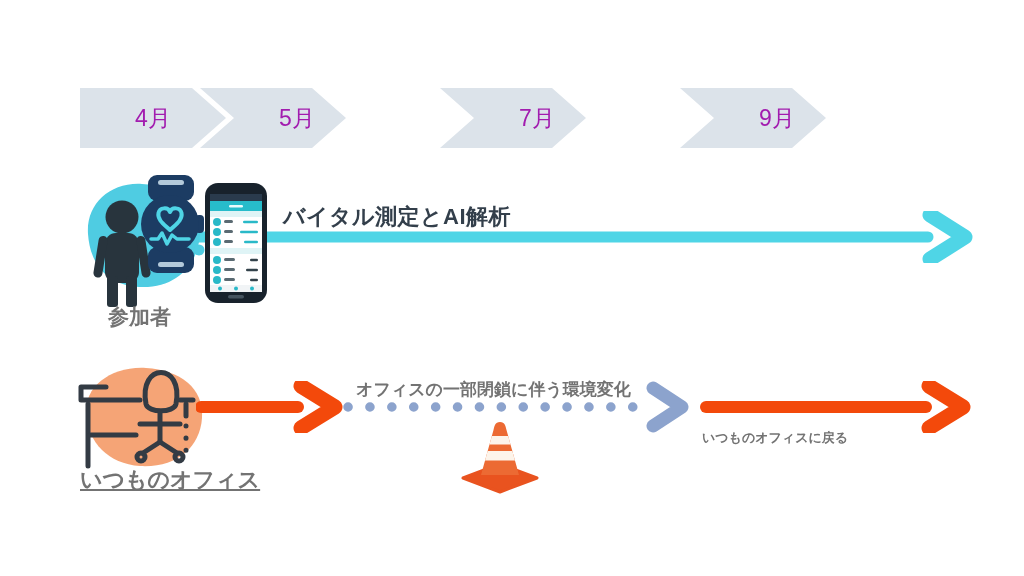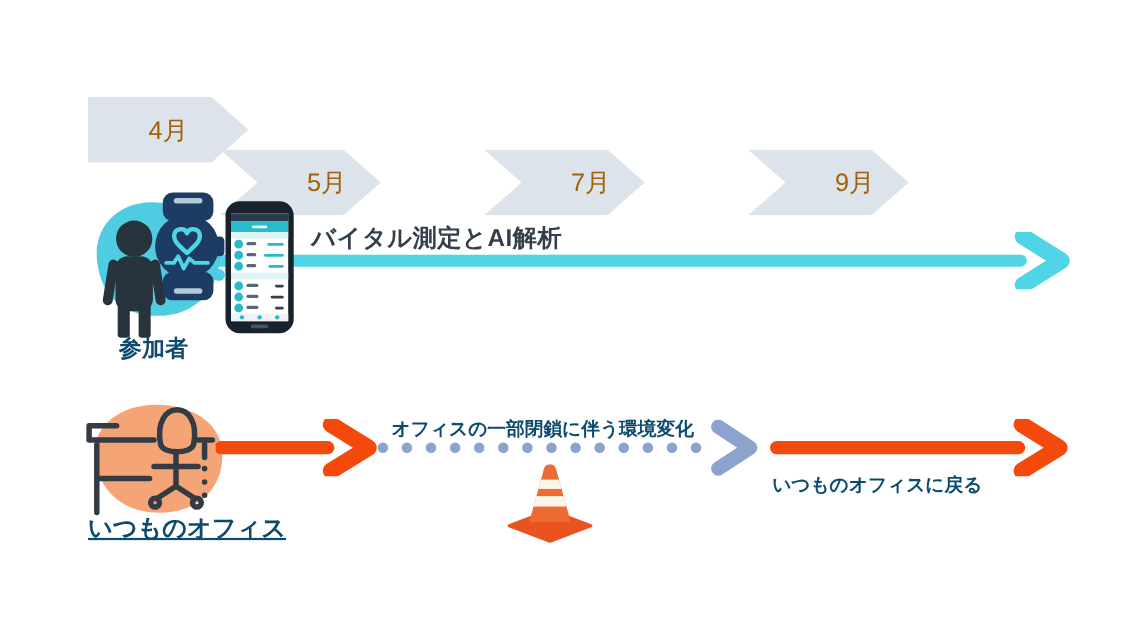--- a/index.html
+++ b/index.html
@@ -3,36 +3,36 @@
 <meta charset="utf-8">
 <style>
   html,body{margin:0;padding:0;background:#ffffff;}
   .stage{
     position:relative;width:1024px;height:576px;background:#ffffff;overflow:hidden;
     font-family:"Liberation Sans","DejaVu Sans",sans-serif;
   }
   
   .chevron{
     position:absolute;top:88px;height:60px;width:146px;
-    background:#dce3ea;color:#a16207;font-size:23px;line-height:60px;
+    background:#dce3ea;color:#a21caf;font-size:23px;line-height:60px;
     text-align:center;white-space:nowrap;
   }
   .chevron-first{clip-path:polygon(0 0,112px 0,146px 50%,112px 100%,0 100%);}
   .chevron-mid{
     clip-path:polygon(0 0,112px 0,146px 50%,112px 100%,0 100%,34px 50%);
-    padding-left:48px;width:98px;margin-top:48px;
+    padding-left:48px;width:98px;
   }
   
   .abs{position:absolute;}
-  .label{position:absolute;font-weight:bold;color:#0c4a6e;white-space:nowrap;}
+  .label{position:absolute;font-weight:bold;color:#737373;white-space:nowrap;}
   .title-vitals{left:283px;top:190px;font-size:22px;color:#333f4b;letter-spacing:.5px;margin-top:12px;}
   .participant-label{left:108px;top:303px;font-size:21px;}
   .office-label{left:80px;top:465px;font-size:22px;text-decoration:underline;}
   .closure-label{left:356px;top:378px;font-size:17px;}
-  .return-label{left:702px;top:429px;font-size:17px;}
+  .return-label{left:702px;top:429px;font-size:13px;}
   svg{display:block;}
 </style>
 </head>
 <body>
 
 <div class="stage">
 
   <div class="chevron chevron-first" style="left:80px">4月</div>
   <div class="chevron chevron-mid" style="left:200px">5月</div>
   <div class="chevron chevron-mid" style="left:440px">7月</div>

